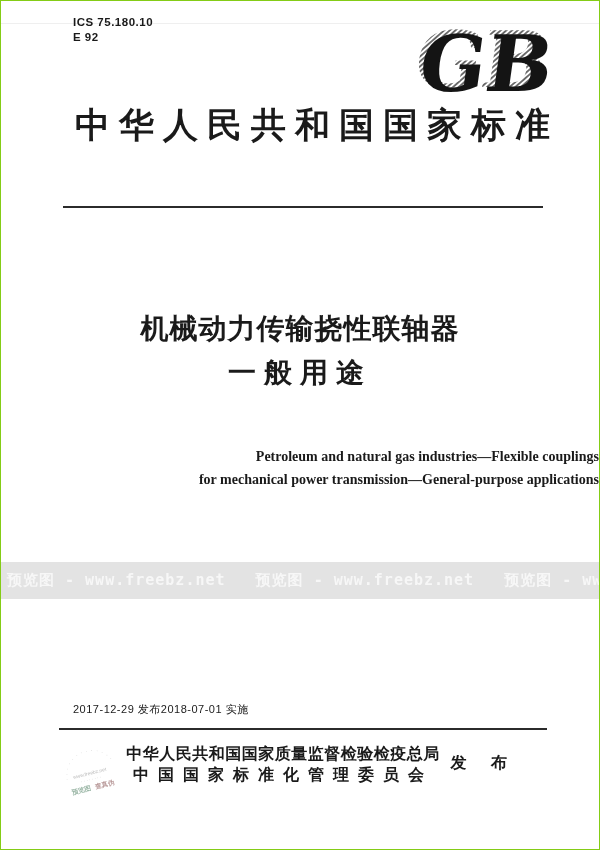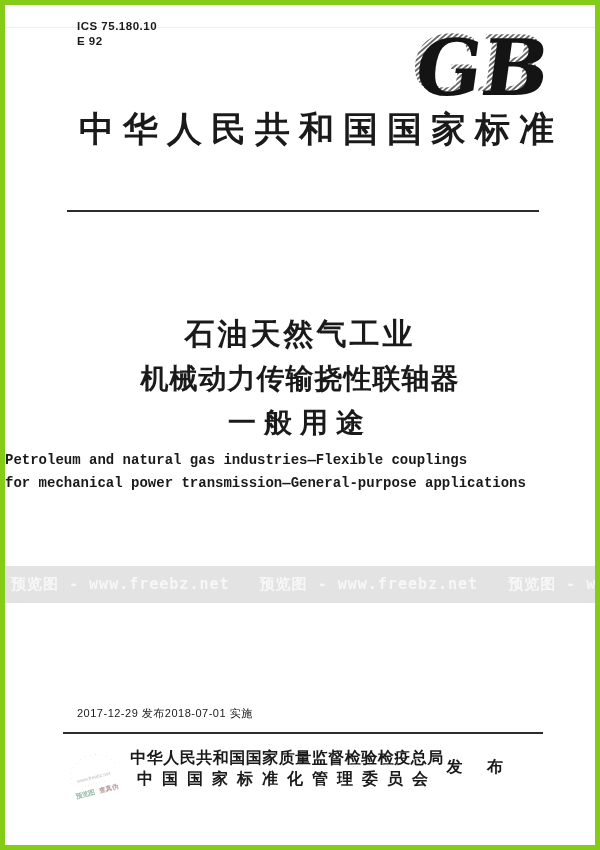--- a/index.html
+++ b/index.html
@@ -1,20 +1,20 @@
 <!DOCTYPE html>
 <html><head>
 <meta charset="utf-8">
 <style>
   html,body{margin:0;padding:0;}
   body{
     width:600px;height:850px;position:relative;background:#ffffff;
     font-family:"Liberation Sans",sans-serif;color:#1a1a1a;overflow:hidden;
   }
-  .page{position:absolute;inset:0;border:5px solid #84cc16;box-sizing:border-box;}
+  .page{position:absolute;inset:0;border:1px solid #84cc16;box-sizing:border-box;}
   .scan-line{position:absolute;top:22px;left:0;width:100%;height:1px;background:#efefef;}
 
   
   .ics{position:absolute;top:14px;left:72px;font-weight:bold;font-size:11.5px;line-height:15px;letter-spacing:.5px;}
 
   
   .logo{position:absolute;top:14px;right:48px;width:150px;height:84px;}
 
   
   .heading{
@@ -27,22 +27,22 @@
     font-weight:bold;font-size:18px;letter-spacing:.5px;
   }
   .rule-top{position:absolute;top:205px;left:62px;right:56px;height:2px;background:#2b2b2b;}
 
   
   .title-cn{position:absolute;top:306px;left:0;width:100%;text-align:center;font-weight:bold;}
   .title-cn .l1{font-size:30px;letter-spacing:3px;line-height:46px;}
   .title-cn .l2{font-size:28px;letter-spacing:1px;line-height:44px;}
   .title-cn .l3{font-size:28px;letter-spacing:8px;line-height:44px;}
   .title-en{
-    position:absolute;top:444px;left:0;width:100%;text-align:left;
-    font-family:Liberation Mono, monospace;font-weight:bold;
+    position:absolute;top:444px;left:0;width:100%;text-align:right;
+    font-family:Liberation Serif, serif;font-weight:bold;
     font-size:14px;line-height:23px;
   }
   .iso-ref{
     position:absolute;top:505px;left:0;width:100%;text-align:center;
     font-family:"Liberation Serif","DejaVu Serif",serif;font-size:14.5px;letter-spacing:.5px;
   }
 
   
   .wm-band{
     position:absolute;top:561px;left:0;width:100%;height:37px;
@@ -89,21 +89,20 @@
     <g transform="skewX(-8) translate(14,0)">
       <text x="7" y="72" font-family="DejaVu Serif, serif" font-weight="bold" font-size="78" fill="url(#hatch)">GB</text>
       <text x="12" y="76" font-family="DejaVu Serif, serif" font-weight="bold" font-size="78" fill="#141414">GB</text>
     </g>
   </svg>
 
   <div class="heading">中华人民共和国国家标准</div>
   <div class="rule-top"></div>
 
   <div class="title-cn">
-    <div class="l1">石油天然气工业</div>
     <div class="l2">机械动力传输挠性联轴器</div>
     <div class="l3">一般用途</div>
   </div>
 
   <div class="title-en">
     <div>Petroleum and natural gas industries—Flexible couplings</div>
     <div>for mechanical power transmission—General-purpose applications</div>
   </div>
 
 

